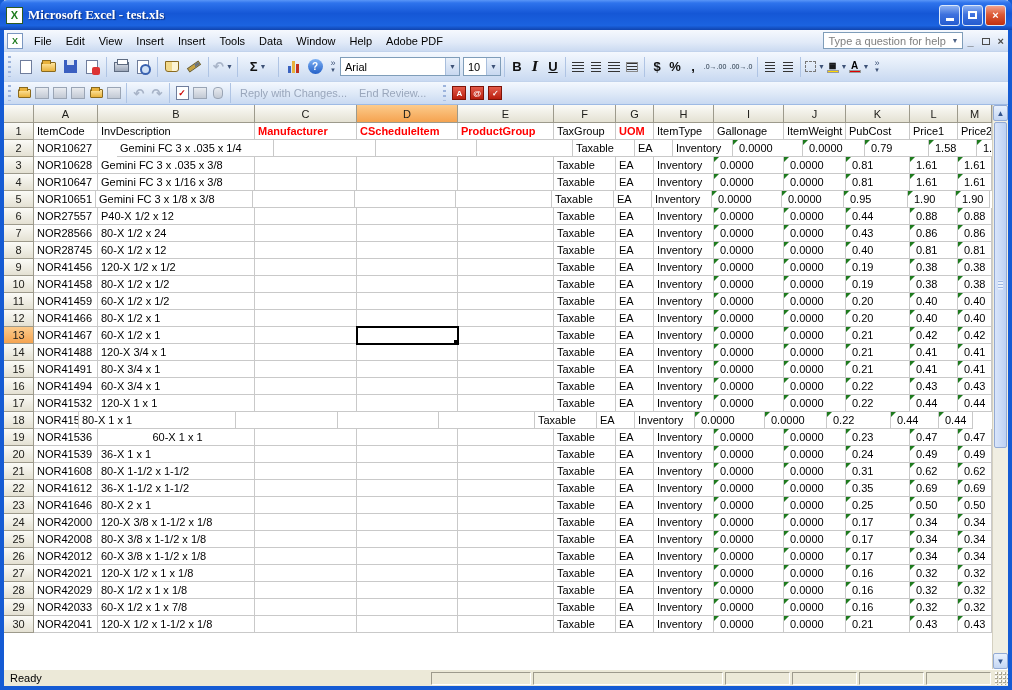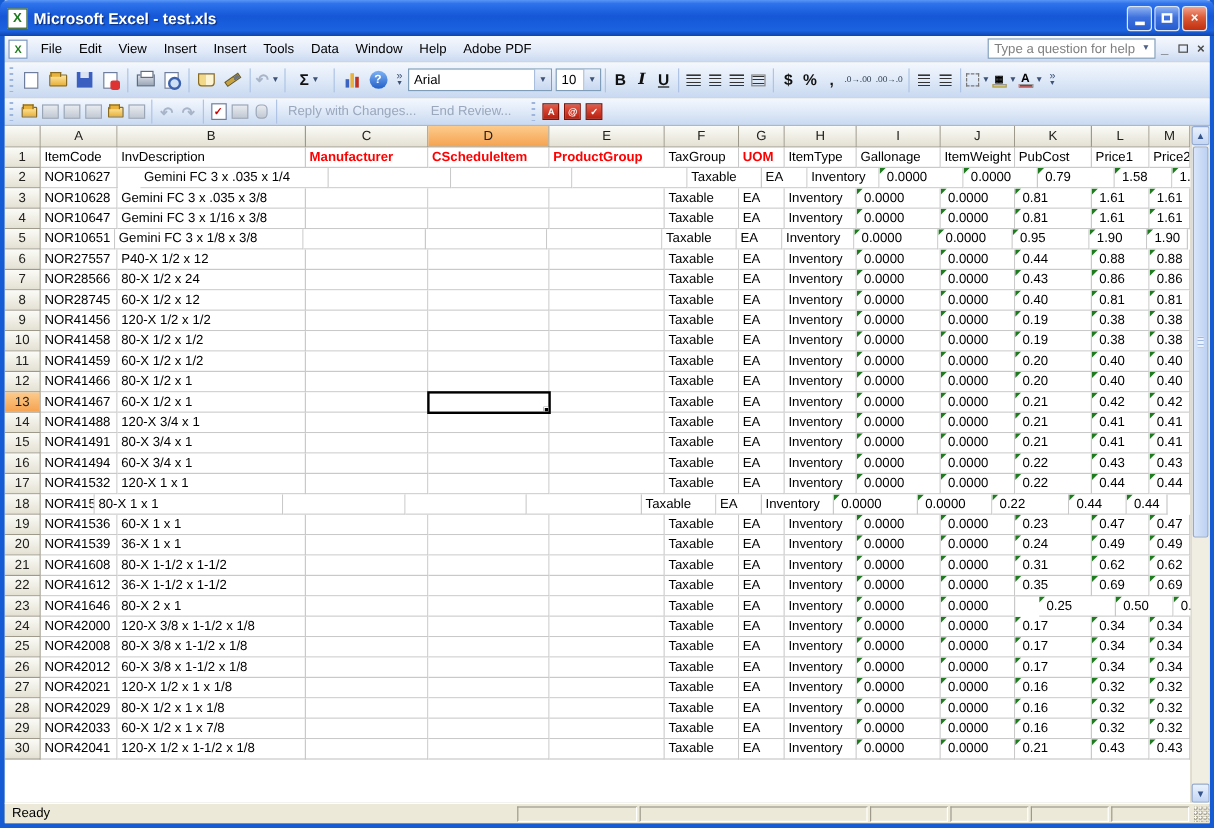--- a/index.html
+++ b/index.html
@@ -9,21 +9,21 @@
   .window { width:1012px; height:690px; background:#ECE9D8;
     border-left:4px solid #155BD4; border-right:4px solid #155BD4; border-bottom:4px solid #155BD4;
     display:flex; flex-direction:column; }
 
   
   .titlebar { height:30px; flex:0 0 30px; display:flex; align-items:center; padding:0 6px 0 6px;
     background:linear-gradient(180deg,#5A96F7 0%,#2E73EC 10%,#1557D6 45%,#1B63E0 85%,#1044AE 100%);
     border-radius:7px 7px 0 0; margin:0 -4px; }
   .app-icon { width:17px; height:17px; margin-right:5px; background:#FFFFFF; border:1px solid #2D5A1E;
     display:flex; align-items:center; justify-content:center; font-weight:bold; font-size:11px; color:#1E7B1E; }
-  .title-text { color:#fff; font-weight:bold; font-size:13px; text-shadow:1px 1px 1px #0A2B77; flex:1; }
+  .title-text { color:#fff; font-weight:bold; font-size:13px; text-shadow:1px 1px 1px #0A2B77; flex:1;font-family:Liberation Serif, serif; }
   .winbtn { width:21px; height:21px; border:1px solid #DCE8FA; border-radius:3px; margin-left:2px;
     display:flex; align-items:center; justify-content:center; color:#fff; font-weight:bold; font-size:11px;
     background:linear-gradient(180deg,#8DB1F2 0%,#3E71DE 45%,#255CD0 100%); }
   .winbtn.close { background:linear-gradient(180deg,#F2A28C 0%,#DC5A36 45%,#C03010 100%); }
   .minbar { width:8px; height:3px; background:#fff; margin-top:8px; }
   .restbox { width:9px; height:8px; border:2px solid #fff; }
 
   
   .menubar { height:22px; flex:0 0 22px; display:flex; align-items:center;
     background:linear-gradient(180deg,#F6F9FE 0%,#E1EAF8 60%,#CBDAF1 100%); border-bottom:1px solid #C2D3EC; }
@@ -677,21 +677,21 @@
             <div class="cell" style="width: 60px;">Inventory</div>
             <div class="cell tri-pad" style="width: 70px;">0.0000<span class="tri"></span></div>
             <div class="cell tri-pad" style="width: 62px;">0.0000<span class="tri"></span></div>
             <div class="cell tri-pad" style="width: 64px;">0.22<span class="tri"></span></div>
             <div class="cell tri-pad" style="width: 48px;">0.44<span class="tri"></span></div>
             <div class="cell tri-pad" style="width: 34px;">0.44<span class="tri"></span></div>
           </div>
           <div class="xl-row">
             <div class="rowhdr">19</div>
             <div class="cell" style="width: 64px;">NOR41536</div>
-            <div class="cell" style="width: 157px;">60-X  1 x 1</div>
+            <div class="cell" style="width: 157px; text-align: center;">60-X  1 x 1</div>
             <div class="cell" style="width: 102px;"></div>
             <div class="cell" style="width: 101px;"></div>
             <div class="cell" style="width: 96px;"></div>
             <div class="cell" style="width: 62px;">Taxable</div>
             <div class="cell" style="width: 38px;">EA</div>
             <div class="cell" style="width: 60px;">Inventory</div>
             <div class="cell tri-pad" style="width: 70px;">0.0000<span class="tri"></span></div>
             <div class="cell tri-pad" style="width: 62px;">0.0000<span class="tri"></span></div>
             <div class="cell tri-pad" style="width: 64px;">0.23<span class="tri"></span></div>
             <div class="cell tri-pad" style="width: 48px;">0.47<span class="tri"></span></div>
@@ -750,21 +750,21 @@
             <div class="cell" style="width: 64px;">NOR41646</div>
             <div class="cell" style="width: 157px;">80-X  2 x 1</div>
             <div class="cell" style="width: 102px;"></div>
             <div class="cell" style="width: 101px;"></div>
             <div class="cell" style="width: 96px;"></div>
             <div class="cell" style="width: 62px;">Taxable</div>
             <div class="cell" style="width: 38px;">EA</div>
             <div class="cell" style="width: 60px;">Inventory</div>
             <div class="cell tri-pad" style="width: 70px;">0.0000<span class="tri"></span></div>
             <div class="cell tri-pad" style="width: 62px;">0.0000<span class="tri"></span></div>
-            <div class="cell tri-pad" style="width: 64px; margin-left: 20px;">0.25<span class="tri"></span></div>
+            <div class="cell tri-pad" style="width: 64px;">0.25<span class="tri"></span></div>
             <div class="cell tri-pad" style="width: 48px;">0.50<span class="tri"></span></div>
             <div class="cell tri-pad" style="width: 34px;">0.50<span class="tri"></span></div>
           </div>
           <div class="xl-row">
             <div class="rowhdr">24</div>
             <div class="cell" style="width: 64px;">NOR42000</div>
             <div class="cell" style="width: 157px;">120-X  3/8 x 1-1/2 x 1/8</div>
             <div class="cell" style="width: 102px;"></div>
             <div class="cell" style="width: 101px;"></div>
             <div class="cell" style="width: 96px;"></div>

